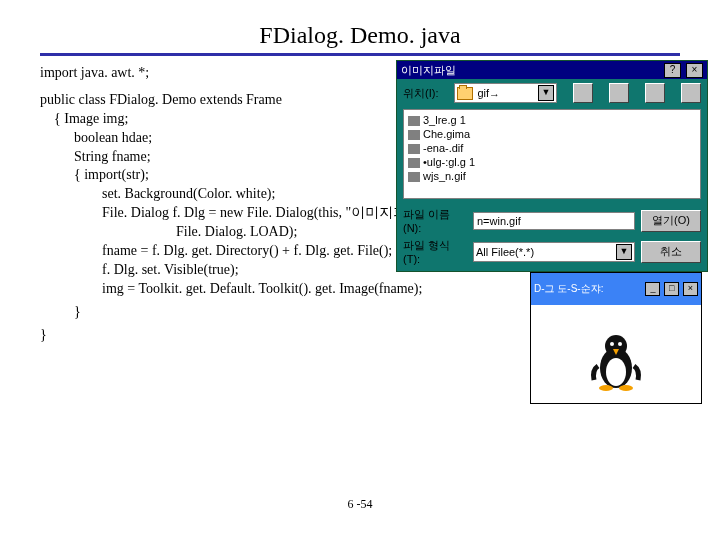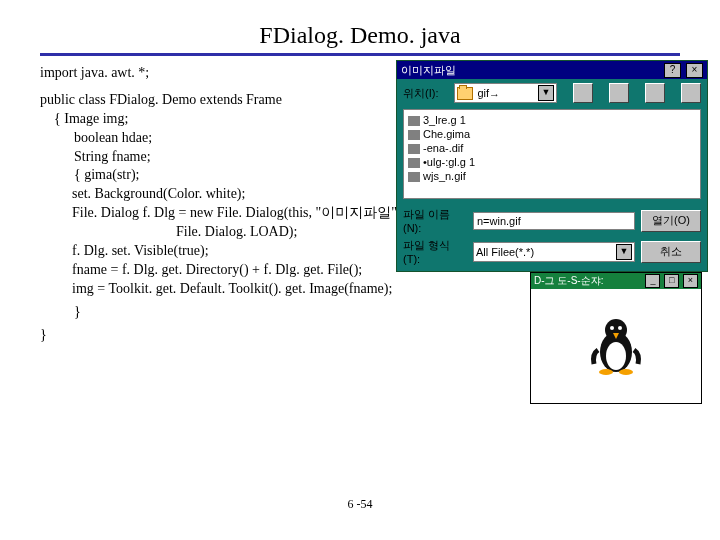--- a/index.html
+++ b/index.html
@@ -4,67 +4,67 @@
 <style>
 html,body{margin:0;padding:0;background:#fff}
 body{width:720px;height:540px;position:relative;font-family:"Times New Roman",serif;color:#000;overflow:hidden}
 .slide-title{text-align:center;font-size:24px;padding:22px 0 4px}
 .rule{height:3px;background:#2f2fa8;margin:0 40px}
 .content{position:relative;margin:8px 40px 0 40px;font-size:14px;line-height:1.35}
 .import-line{margin:6px 0 8px}
 .blk{margin-top:6px}
 .ind1{margin-left:14px}
 .ind2{margin-left:34px}
-.ind3{margin-left:32px}
+.ind3{margin-left:62px}
 .ind3b{margin-left:136px}
 .page-num{position:absolute;left:0;right:0;bottom:28px;text-align:center;font-size:12px}
 
 
 .filedlg{position:absolute;right:12px;top:60px;width:310px;background:#0f766e;border:1px solid #14532d;font-family:"MS Sans Serif",Arial,sans-serif;font-size:11px}
 .filedlg .titlebar{height:18px;background:#000080;color:#fff;display:flex;align-items:center;padding:0 4px;justify-content:space-between}
 .filedlg .titlebar .btns span{display:inline-block;width:15px;height:13px;background:#c0c0c0;border:1px solid #000;margin-left:2px;text-align:center;line-height:11px;color:#000;font-size:10px}
 .filedlg .row{display:flex;align-items:center;padding:4px 6px;gap:16px}
 .filedlg .combo{flex:1;display:flex;align-items:center;height:18px;background:#fff;border:1px solid #808080;padding:0 2px}
 .filedlg .combo .dd{margin-left:auto;width:14px;height:14px;background:#c0c0c0;border:1px solid #000;text-align:center;line-height:12px;font-size:9px}
 .filedlg .tool{width:18px;height:18px;background:#c0c0c0;border:1px solid #fff;border-right-color:#404040;border-bottom-color:#404040}
 .filedlg .filelist{margin:2px 6px 4px 6px;height:82px;background:#fff;border:1px solid #808080;padding:3px 4px;line-height:14px;color:#000}
 .filedlg .filelist .sel{background:#000080;color:#fff;display:inline-block;padding:0 2px}
 .filedlg .fi{width:12px;height:10px;background:#808080;display:inline-block;margin-right:3px;vertical-align:middle}
 .filedlg .form{display:grid;grid-template-columns:64px 1fr 60px;gap:4px 6px;padding:4px 6px 6px;align-items:center}
 .filedlg .form input.tx{height:16px;border:1px solid #808080;background:#fff;padding:0 3px;font:11px Arial}
 .filedlg .form .btn{height:20px;background:#c0c0c0;border:1px solid #fff;border-right-color:#404040;border-bottom-color:#404040;text-align:center;line-height:18px}
 
 
 .applet{position:absolute;right:18px;top:272px;width:170px;height:130px;background:#fff;border:1px solid #000;font-family:Arial,sans-serif;font-size:10px}
-.applet .titlebar{height:16px;background:#15803d;color:#fff;display:flex;align-items:center;padding:0 3px;justify-content:space-between}
+.applet .titlebar{height:32px;background:#3b82f6;color:#fff;display:flex;align-items:center;padding:0 3px;justify-content:space-between}
 .applet .titlebar .btns span{display:inline-block;width:13px;height:12px;background:#c0c0c0;border:1px solid #000;margin-left:1px;text-align:center;line-height:10px;color:#000;font-size:9px}
 .applet .canvas{position:relative;width:100%;height:114px}
 .applet svg{position:absolute;left:50%;top:50%;transform:translate(-50%,-50%)}
 .folder-ic{width:14px;height:11px;background:#ffd070;border:1px solid #b07000;display:inline-block;margin-right:4px;vertical-align:middle;position:relative}
 .folder-ic:before{content:"";position:absolute;top:-3px;left:1px;width:6px;height:3px;background:#ffd070;border:1px solid #b07000;border-bottom:none}
 </style>
 </head>
 <body>
 
 <div class="slide-title">FDialog. Demo. java</div>
 <div class="rule"></div>
 
 <div class="content">
   <div class="import-line">import  java. awt. *;</div>
   <div class="blk">
     <div>public class FDialog. Demo extends Frame</div>
     <div class="ind1">{  Image   img;</div>
     <div class="ind2">boolean hdae;</div>
     <div class="ind2">String fname;</div>
-    <div class="ind2">{        gima(str);</div>
+    <div class="ind2">{        import(str);</div>
     <div class="ind3">set. Background(Color. white);</div>
     <div class="ind3">File. Dialog f. Dlg = new File. Dialog(this, "이미지파일",</div>
     <div class="ind3b">File. Dialog. LOAD);</div>
+    <div class="ind3">fname = f. Dlg. get. Directory() + f. Dlg. get. File();</div>
     <div class="ind3">f. Dlg. set. Visible(true);</div>
-    <div class="ind3">fname = f. Dlg. get. Directory() + f. Dlg. get. File();</div>
     <div class="ind3">img = Toolkit. get. Default. Toolkit(). get. Image(fname);</div>
     <div class="ind2" style="margin-top:4px">}</div>
   </div>
   <div style="margin-top:4px">}</div>
 </div>
 
 <div class="filedlg">
   <div class="titlebar">
     <span>이미지파일</span>
     <span class="btns">

